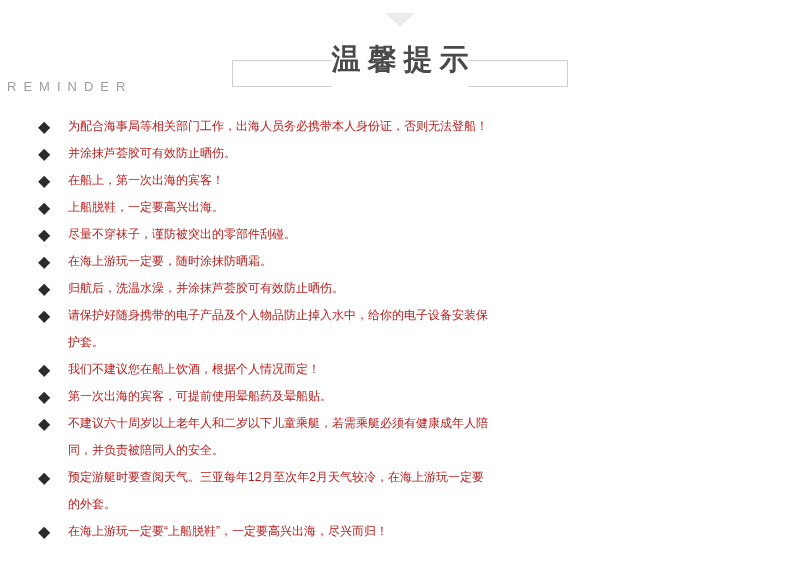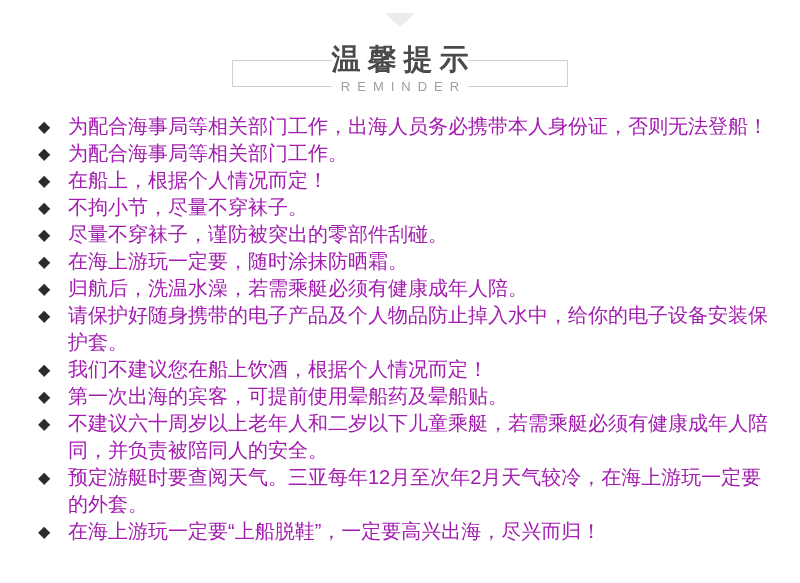--- a/index.html
+++ b/index.html
@@ -62,21 +62,21 @@
     font-weight: bold;
     letter-spacing: 7px;
     text-indent: 7px;
     color: #4a4a4a;
   }
   .page-subtitle {
     position: absolute;
     top: 80px;
     left: 0;
     right: 0;
-    text-align: center;
+    text-align: left;
     font-size: 13px;
     line-height: 14px;
     letter-spacing: 7px;
     text-indent: 7px;
     color: #9e9e9e;
   }
 
   
   .reminder-list {
     margin: 0;
@@ -89,23 +89,23 @@
   }
   .bullet {
     flex: 0 0 30px;
     width: 30px;
     font-size: 16px;
     line-height: 27px;
     color: #2b2b2b;
   }
   .item-text {
     flex: 1 1 auto;
-    font-size: 20px;
+    font-size: 12px;
     line-height: 27px;
-    color: #a21caf;
+    color: #b91c1c;
     white-space: pre-line;
   }
 </style>
 </head>
 <body>
 
 <div class="page">
 
   <div class="header">
     <div class="down-triangle"></div>
@@ -115,41 +115,41 @@
     <div class="page-subtitle">REMINDER</div>
   </div>
 
   <ul class="reminder-list">
     <li class="reminder-item">
       <span class="bullet">◆</span>
       <div class="item-text">为配合海事局等相关部门工作，出海人员务必携带本人身份证，否则无法登船！</div>
     </li>
     <li class="reminder-item">
       <span class="bullet">◆</span>
-      <div class="item-text">为配合海事局等相关部门工作。</div>
+      <div class="item-text">并涂抹芦荟胶可有效防止晒伤。</div>
     </li>
     <li class="reminder-item">
       <span class="bullet">◆</span>
-      <div class="item-text">在船上，根据个人情况而定！</div>
+      <div class="item-text">在船上，第一次出海的宾客！</div>
     </li>
     <li class="reminder-item">
       <span class="bullet">◆</span>
-      <div class="item-text">不拘小节，尽量不穿袜子。</div>
+      <div class="item-text">上船脱鞋，一定要高兴出海。</div>
     </li>
     <li class="reminder-item">
       <span class="bullet">◆</span>
       <div class="item-text">尽量不穿袜子，谨防被突出的零部件刮碰。</div>
     </li>
     <li class="reminder-item">
       <span class="bullet">◆</span>
       <div class="item-text">在海上游玩一定要，随时涂抹防晒霜。</div>
     </li>
     <li class="reminder-item">
       <span class="bullet">◆</span>
-      <div class="item-text">归航后，洗温水澡，若需乘艇必须有健康成年人陪。</div>
+      <div class="item-text">归航后，洗温水澡，并涂抹芦荟胶可有效防止晒伤。</div>
     </li>
     <li class="reminder-item">
       <span class="bullet">◆</span>
       <div class="item-text">请保护好随身携带的电子产品及个人物品防止掉入水中，给你的电子设备安装保
 护套。</div>
     </li>
     <li class="reminder-item">
       <span class="bullet">◆</span>
       <div class="item-text">我们不建议您在船上饮酒，根据个人情况而定！</div>
     </li>

